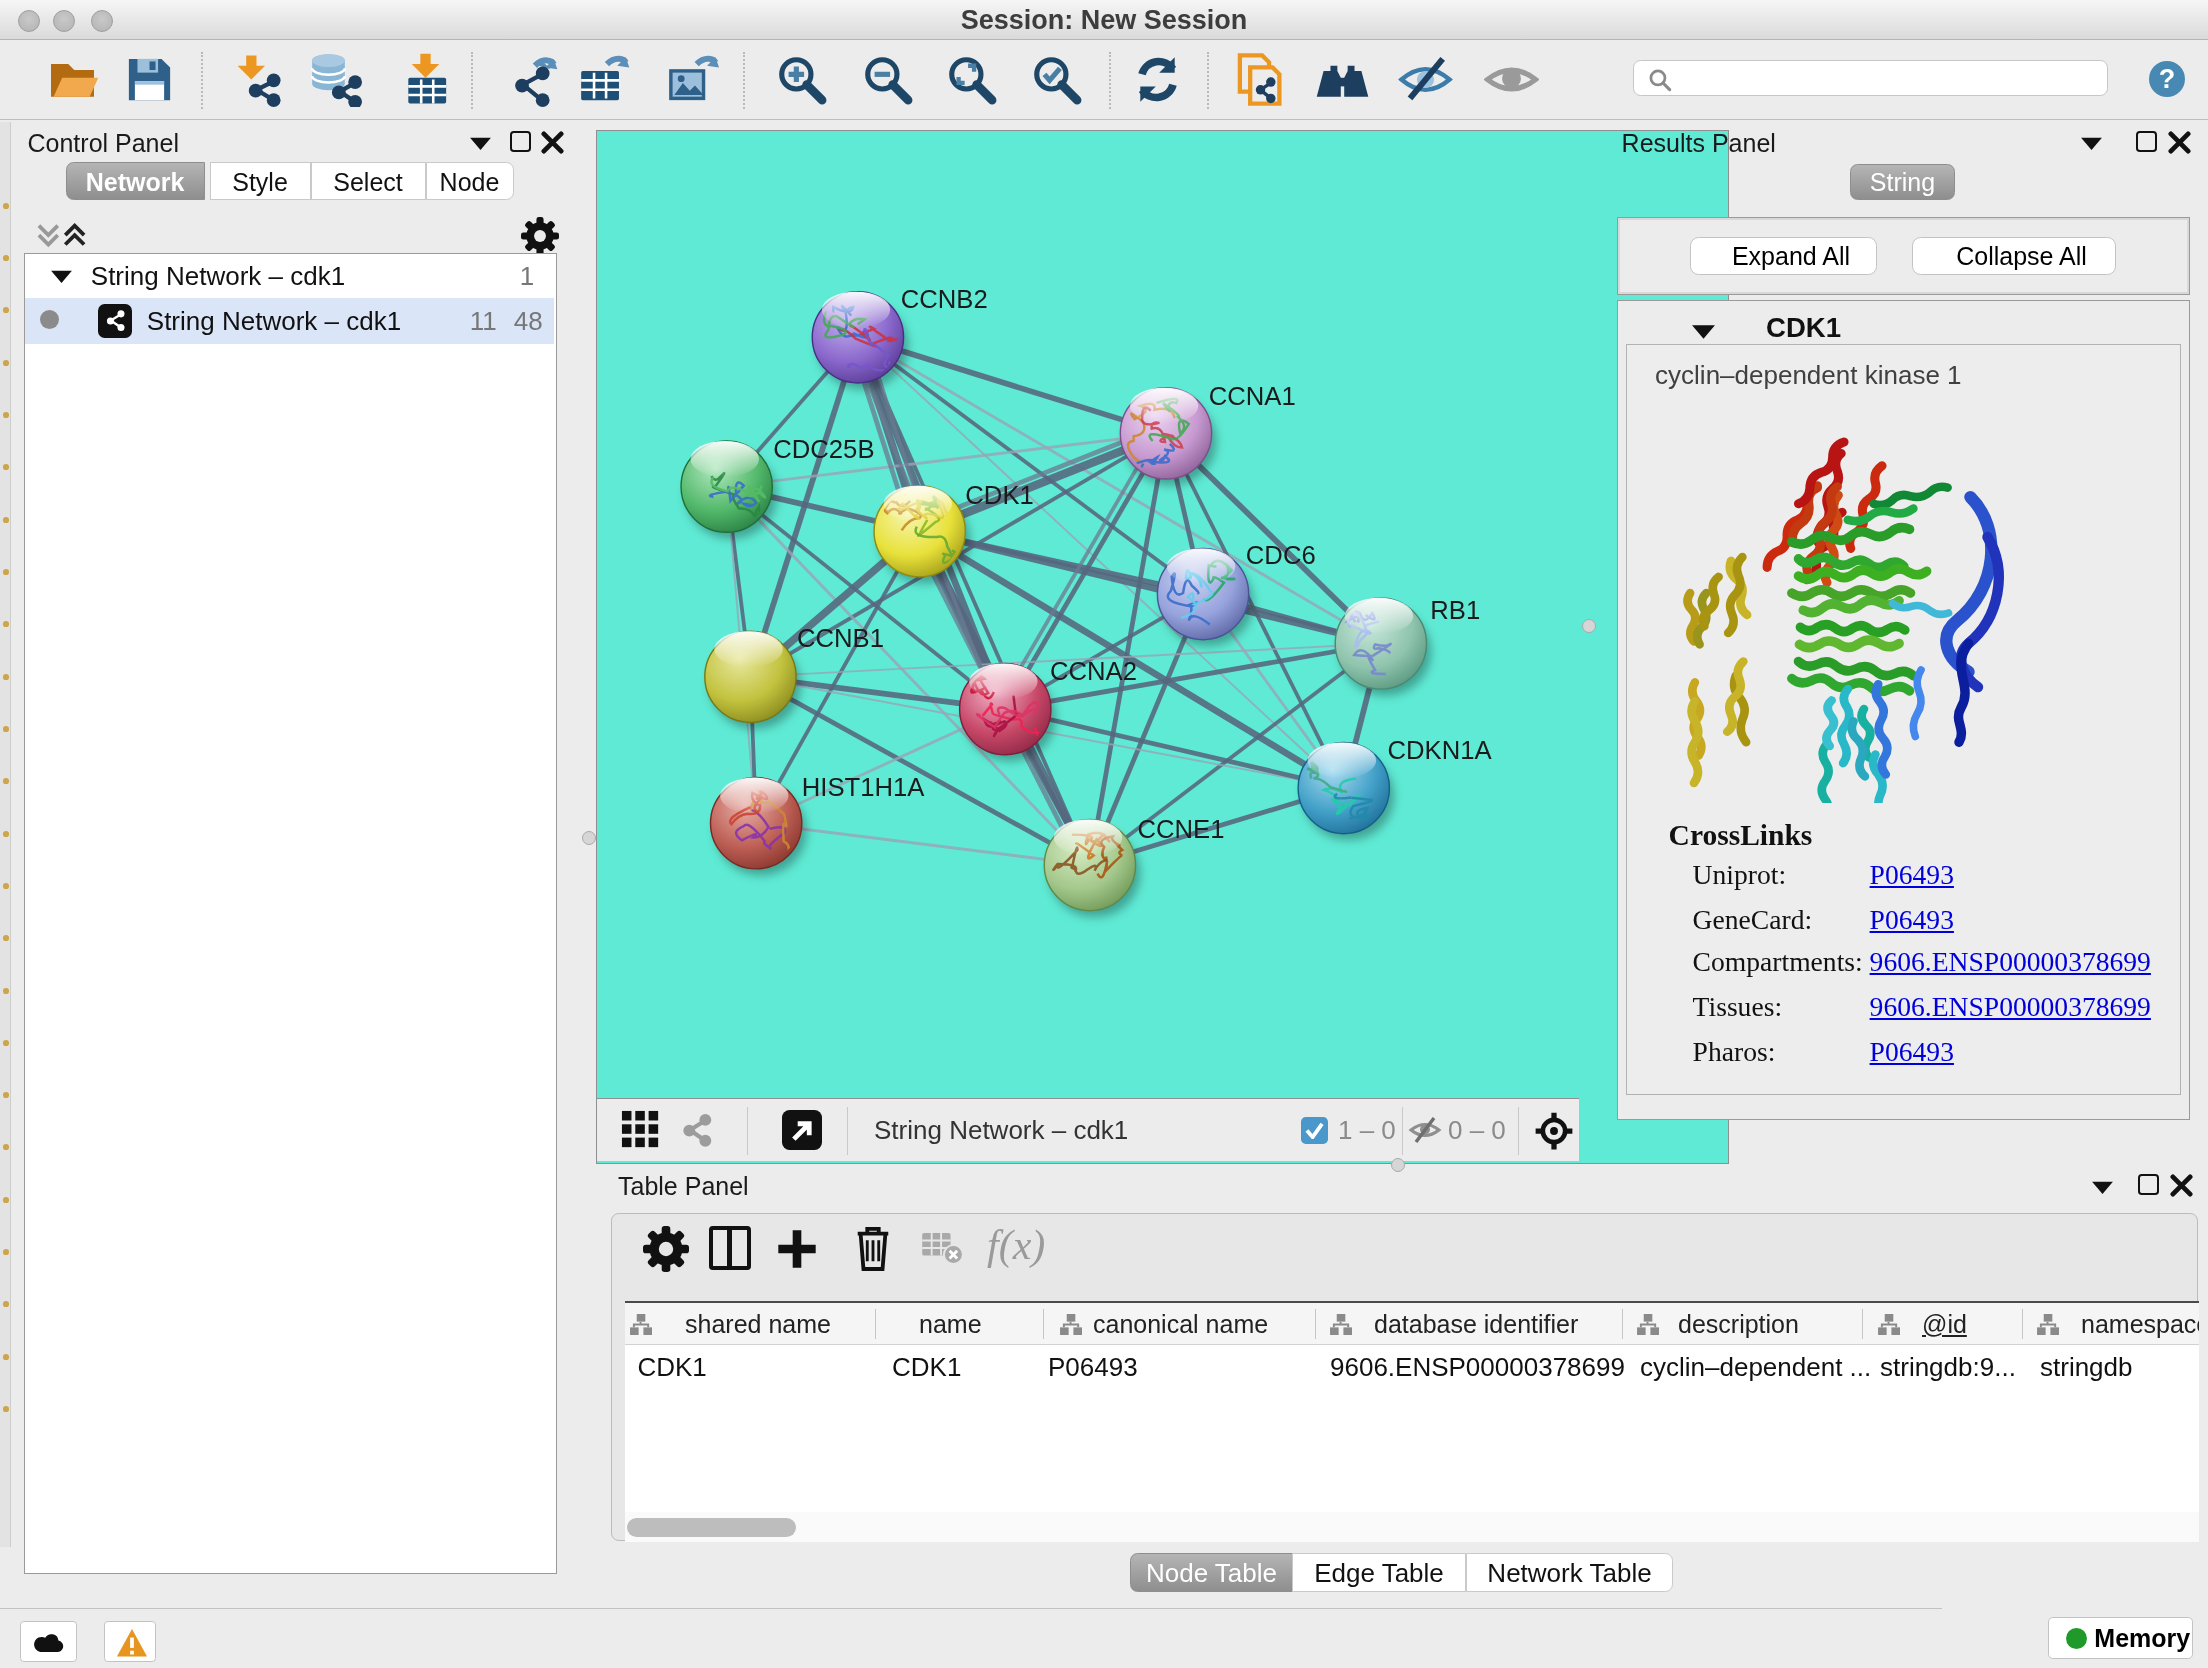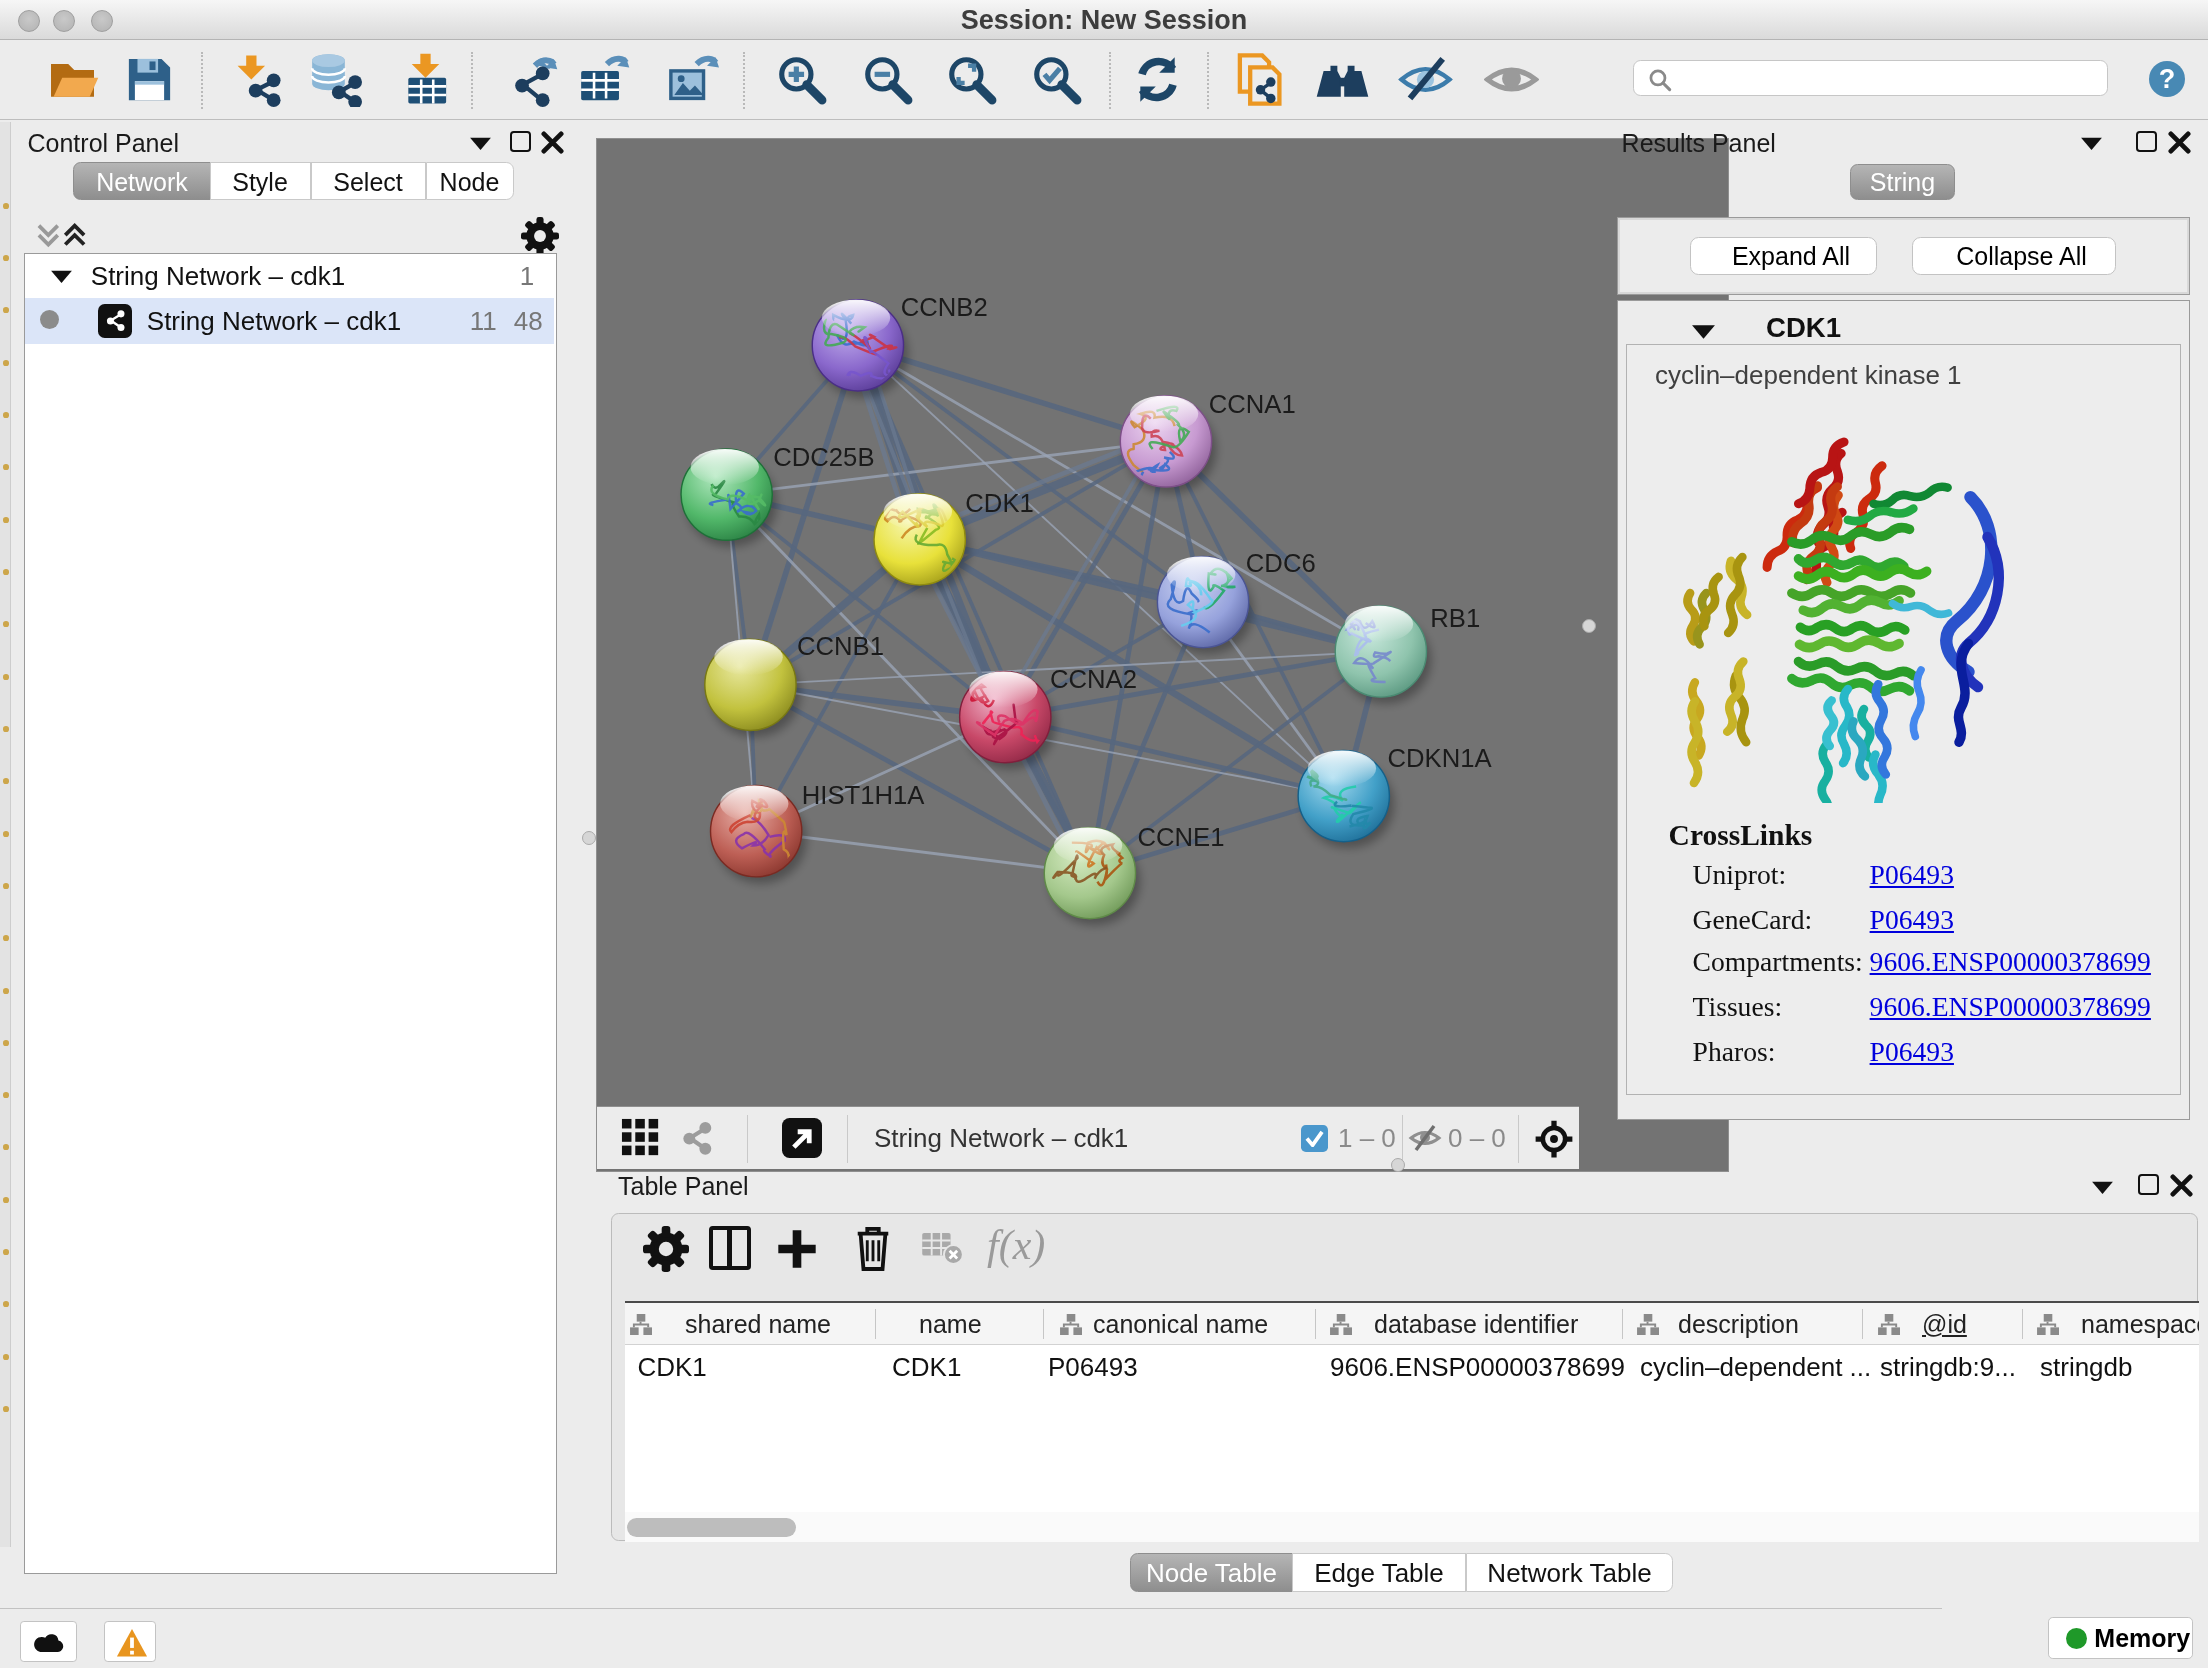--- a/index.html
+++ b/index.html
@@ -223,21 +223,21 @@
 <div class="abs" id="cpanel" style="left:9.5px;top:0;width:554px;height:1463px;">
   <div class="abs ptitle" style="left:18px;top:6.7px;">Control Panel</div>
   <svg class="abs" style="left:458px;top:13.3px;" width="25" height="17" viewBox="0 0 26 18">
         <path d="M2 3 h22 L13 16z" fill="#111"></path>
       </svg>
   <div class="abs" style="left:500px;top:8.6px;width:21px;height:21px;border:2.9px solid #111;border-radius:3.8px;"></div>
   <svg class="abs" style="left:531px;top:8.6px;" width="23" height="23" viewBox="0 0 24 24">
         <path d="M3 3 L21 21 M21 3 L3 21" stroke="#111" stroke-width="5" stroke-linecap="round"></path>
       </svg>
 
-  <div class="abs graytab" style="left:63px;top:40px;width:139px;height:38px;border-radius:7.6px 0 0 7.6px;border:1px solid #8e8e8e;font-size:25px;line-height:38px;text-align:center;">Network</div>
+  <div class="abs graytab" style="left:56px;top:40px;width:139px;height:38px;border-radius:7.6px 0 0 7.6px;border:1px solid #8e8e8e;font-size:25px;line-height:38px;text-align:center;font-weight:bold;">Network</div>
   <div class="abs whitetab" style="left:200px;top:40px;width:101px;height:38px;border:1px solid #c9c9c9;font-size:25px;line-height:38px;text-align:center;">Style</div>
   <div class="abs whitetab" style="left:301px;top:40px;width:115px;height:38px;border:1px solid #c9c9c9;font-size:25px;line-height:38px;text-align:center;">Select</div>
   <div class="abs whitetab" style="left:416px;top:40px;width:88px;height:38px;border:1px solid #c9c9c9;border-radius:0 7.6px 7.6px 0;font-size:25px;line-height:38px;text-align:center;">Node</div>
 
   <svg class="abs" style="left:27.6px;top:98px;" width="49" height="32" viewBox="0 0 52 34">
     <path d="M2 6 l10 10 10-10 M2 16 l10 10 10-10" stroke="#999" stroke-width="4" fill="none"></path>
     <path d="M30 16 l10-10 10 10 M30 26 l10-10 10 10" stroke="#222" stroke-width="4" fill="none"></path>
   </svg>
   <svg class="abs" style="left:511px;top:95px;" width="38" height="38" viewBox="0 0 64 64">
     <g fill="#111">
@@ -275,21 +275,21 @@
         </svg>
       </div>
       <div class="abs" style="left:122px;top:7.6px;font-size:26px;color:#111;">String Network – cdk1</div>
       <div class="abs" style="left:445px;top:7.6px;font-size:26px;color:#777;">11</div>
       <div class="abs" style="left:489px;top:7.6px;font-size:26px;color:#777;">48</div>
     </div>
   </div>
 </div>
 <div class="abs" style="left:582px;top:709px;width:14.3px;height:14.3px;border-radius:50%;background:#d6d6d6;border:1px solid #aaa;"></div>
 
-<div class="abs" id="netview" style="left:596px;top:16px;width:1133px;height:1034px;border:1.9px solid #8f8f8f;background:#737373;">
+<div class="abs" id="netview" style="left:596px;top:8px;width:1133px;height:1034px;border:1.9px solid #8f8f8f;background:#5eead4;">
   <svg id="netsvg" width="982" height="967" viewBox="0 0 1032 1017">
 <defs>
 <linearGradient id="hl" x1="0" y1="0" x2="0" y2="1">
             <stop offset="0" stop-color="#fff" stop-opacity="0.95"></stop>
             <stop offset="1" stop-color="#fff" stop-opacity="0"></stop>
           </linearGradient>
 <filter id="bl" x="-50%" y="-50%" width="200%" height="200%">
             <feGaussianBlur stdDeviation="5"></feGaussianBlur>
           </filter>
 <radialGradient id="gA" cx="0.38" cy="0.30" r="0.85">

